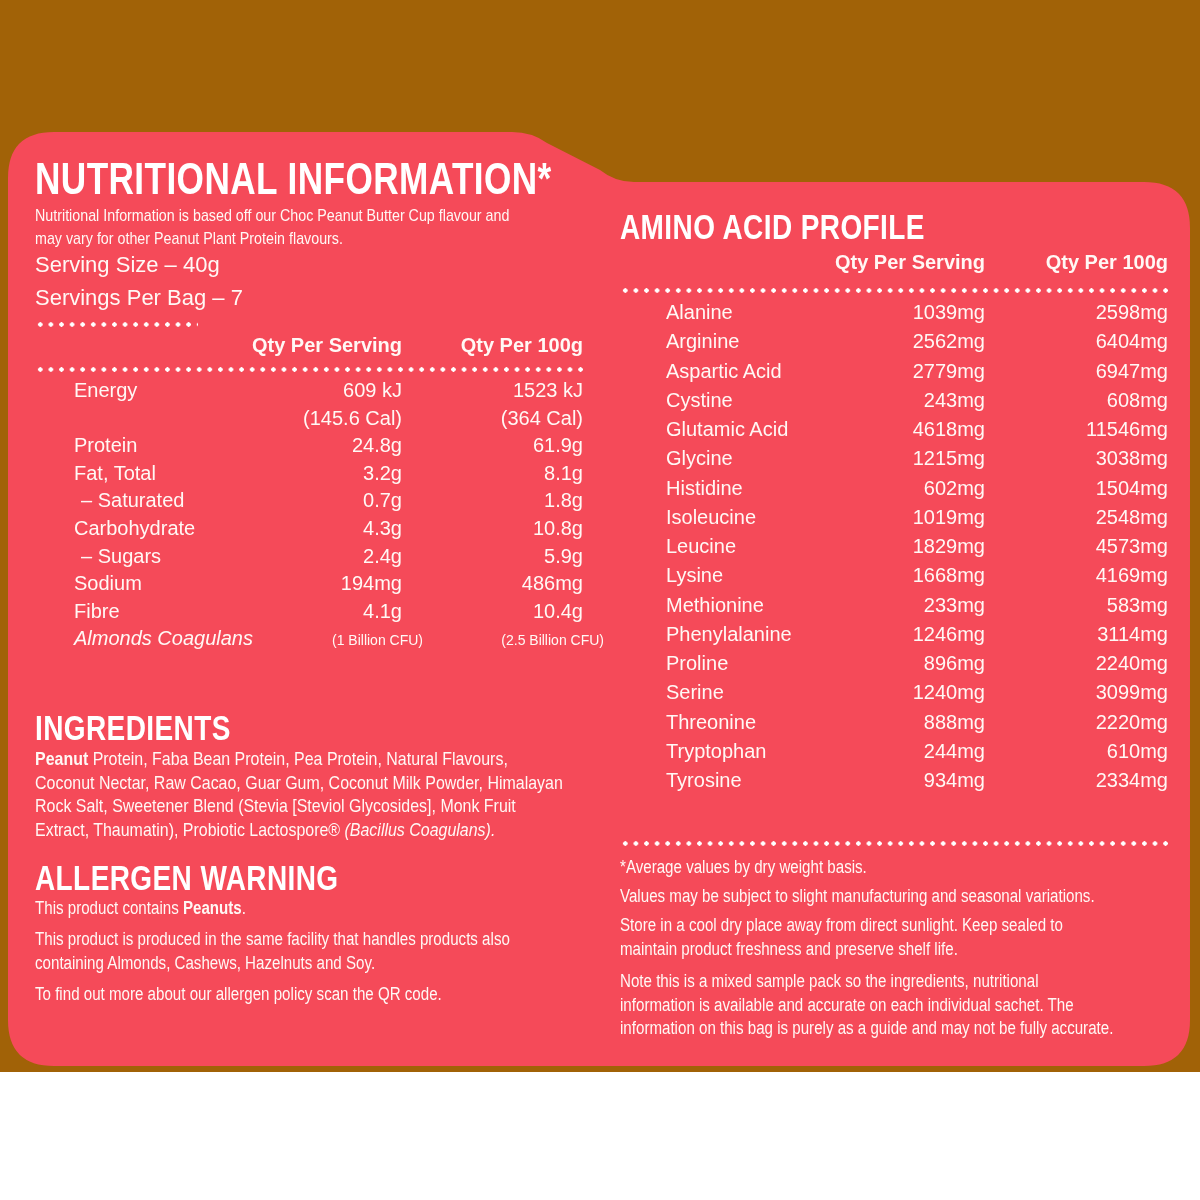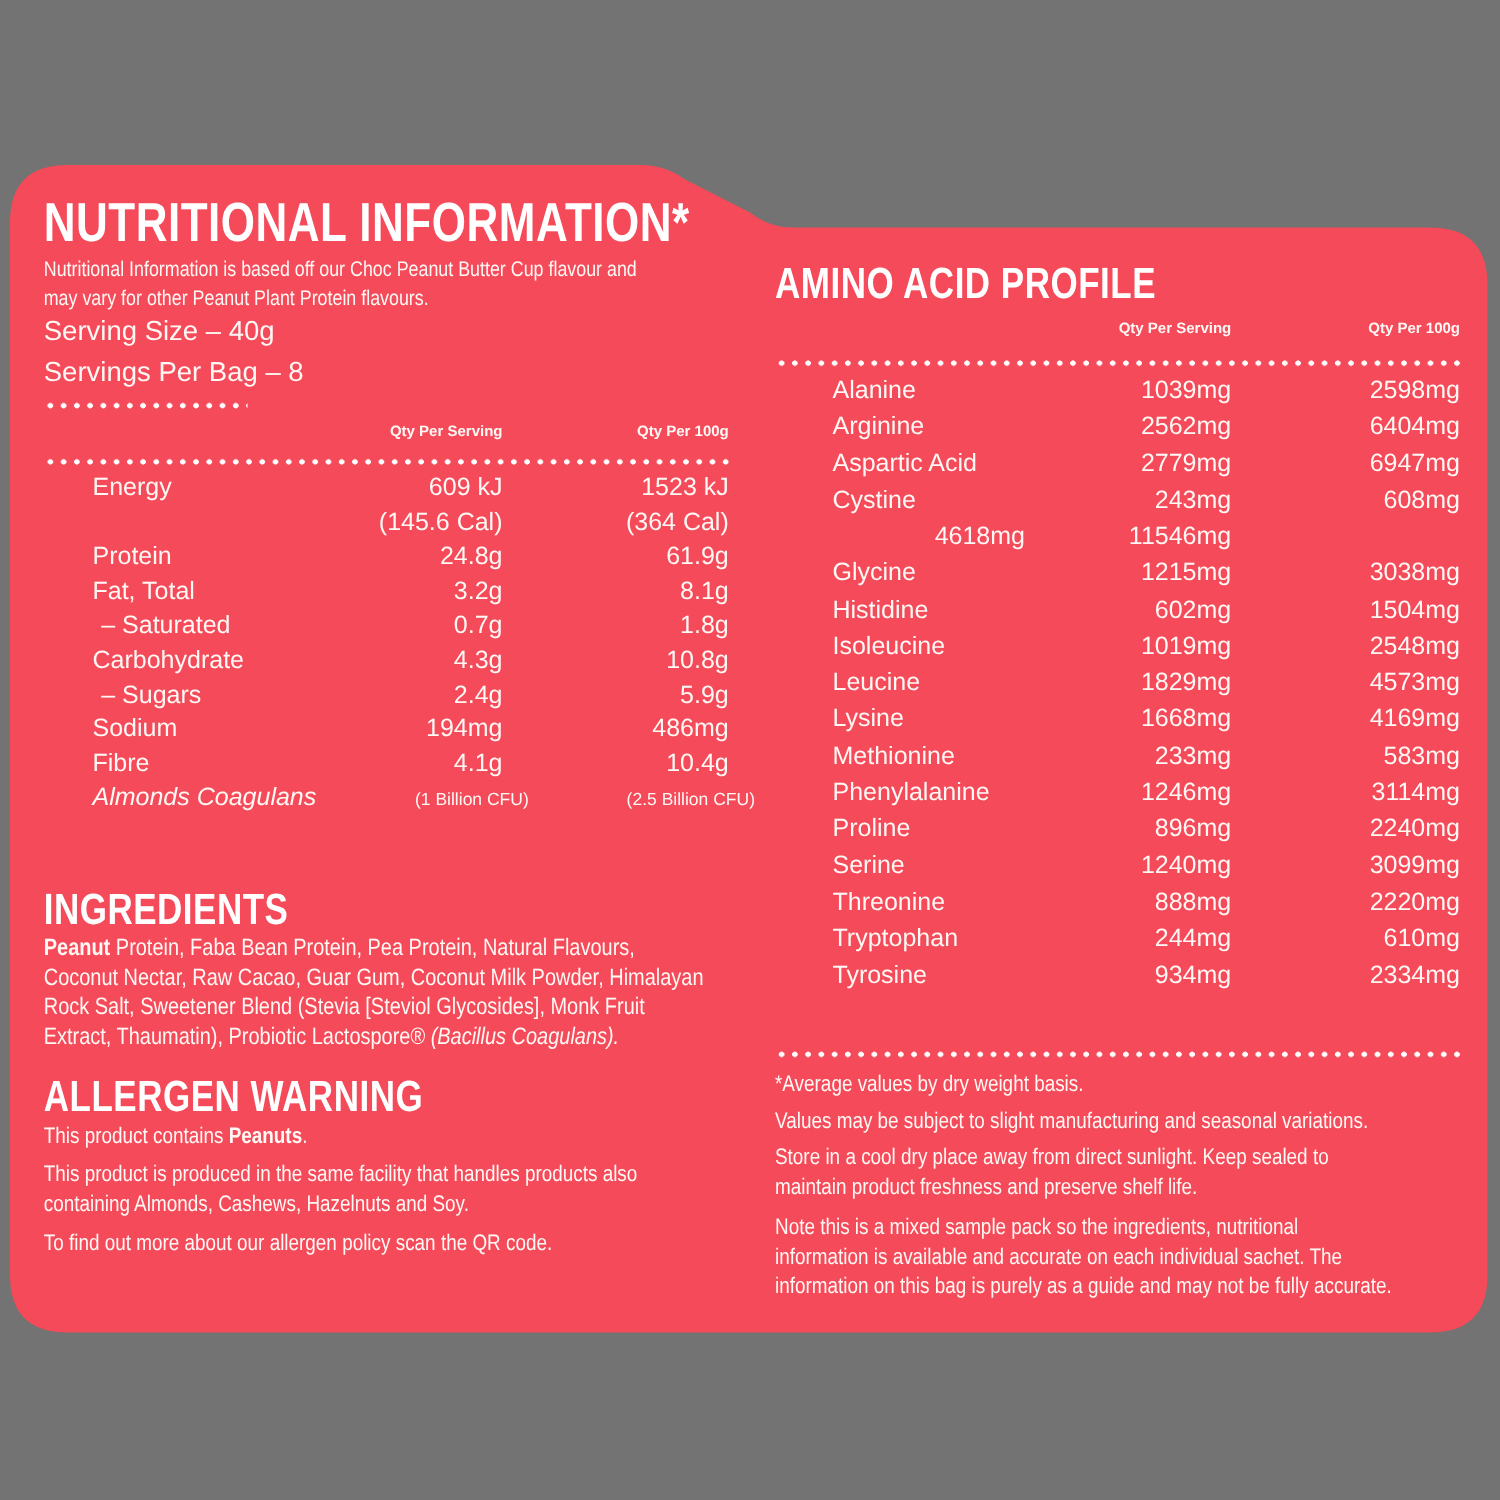--- a/index.html
+++ b/index.html
@@ -1,16 +1,16 @@
 <!DOCTYPE html>
 <html><head>
 <meta charset="utf-8">
 <style>
   html,body{margin:0;padding:0;background:#ffffff;}
-  #stage{position:relative;width:1200px;height:1200px;background:#737373;overflow:hidden;
+  #stage{position:relative;width:1200px;height:1072px;background:#a16207;overflow:hidden;
          font-family:"Liberation Sans","DejaVu Sans",sans-serif;color:#FFF8F5;}
   #panel-svg{position:absolute;left:0;top:0;width:1200px;height:1200px;}
   .col{position:absolute;top:0;height:1200px;}
   #col-left{left:35px;width:548px;}
   #col-right{left:620px;width:548px;}
   .abs{position:absolute;left:0;}
   
   .h-big{font-weight:700;color:#ffffff;line-height:1;white-space:nowrap;
          display:inline-block;transform:scaleX(0.8);transform-origin:0 0;letter-spacing:.5px;}
   .h1{font-size:44px;}
@@ -22,21 +22,21 @@
   .b{font-weight:700;}
   .i{font-style:italic;}
   .serv{font-size:22px;line-height:26px;white-space:nowrap;}
   
   .dots{height:5px;background-image:radial-gradient(circle,#fff 2px,rgba(255,255,255,0) 2.4px);
         background-size:10.6px 5px;background-repeat:repeat-x;background-position:0 50%;}
   
   .hrow,.nrow{display:grid;align-items:baseline;}
   .grid-l{grid-template-columns:1fr 170px 181px;}
   .grid-r{grid-template-columns:1fr 165px 183px;}
-  .hrow{font-weight:700;font-size:12px;line-height:24px;}
+  .hrow{font-weight:700;font-size:20px;line-height:24px;}
   .hrow .t-v,.nrow .t-v{text-align:right;white-space:nowrap;}
   .nrow{font-size:20px;}
   .lt .nrow{line-height:27.6px;margin-left:39px;}
   .rt .nrow{line-height:29.25px;margin-left:46px;}
   .t-label{white-space:nowrap;overflow:visible;}
   .nrow.indent .t-label{padding-left:7px;}
   .nrow.italic-label .t-label{font-style:italic;}
   .nrow.small-vals .t-v{font-size:14px;}
 </style>
 </head>
@@ -63,21 +63,21 @@
   <div class="col" id="col-left">
 
     <div class="abs" style="top:157px">
       <span class="h-big h1">NUTRITIONAL INFORMATION*</span>
     </div>
 
     <div class="abs para small" style="top:204px">Nutritional Information is based off our Choc Peanut Butter Cup flavour and
 may vary for other Peanut Plant Protein flavours.</div>
 
     <div class="abs serv" style="top:252px">Serving Size – 40g</div>
-    <div class="abs serv" style="top:285px">Servings Per Bag – 8</div>
+    <div class="abs serv" style="top:285px">Servings Per Bag – 7</div>
 
     <div class="abs dots" style="top:322px;width:163px"></div>
 
     <div class="abs hrow grid-l" style="top:333px;width:548px">
       <span class="t-label"></span>
       <span class="t-v">Qty Per Serving</span>
       <span class="t-v">Qty Per 100g</span>
     </div>
 
     <div class="abs dots" style="top:367px;width:548px"></div>
@@ -199,20 +199,21 @@
           <span class="t-v">6947mg</span>
         </div>
 
         <div class="nrow grid-r">
           <span class="t-label">Cystine</span>
           <span class="t-v">243mg</span>
           <span class="t-v">608mg</span>
         </div>
 
         <div class="nrow grid-r">
+          <span class="t-label">Glutamic Acid</span>
           <span class="t-v">4618mg</span>
           <span class="t-v">11546mg</span>
         </div>
 
         <div class="nrow grid-r">
           <span class="t-label">Glycine</span>
           <span class="t-v">1215mg</span>
           <span class="t-v">3038mg</span>
         </div>
 

